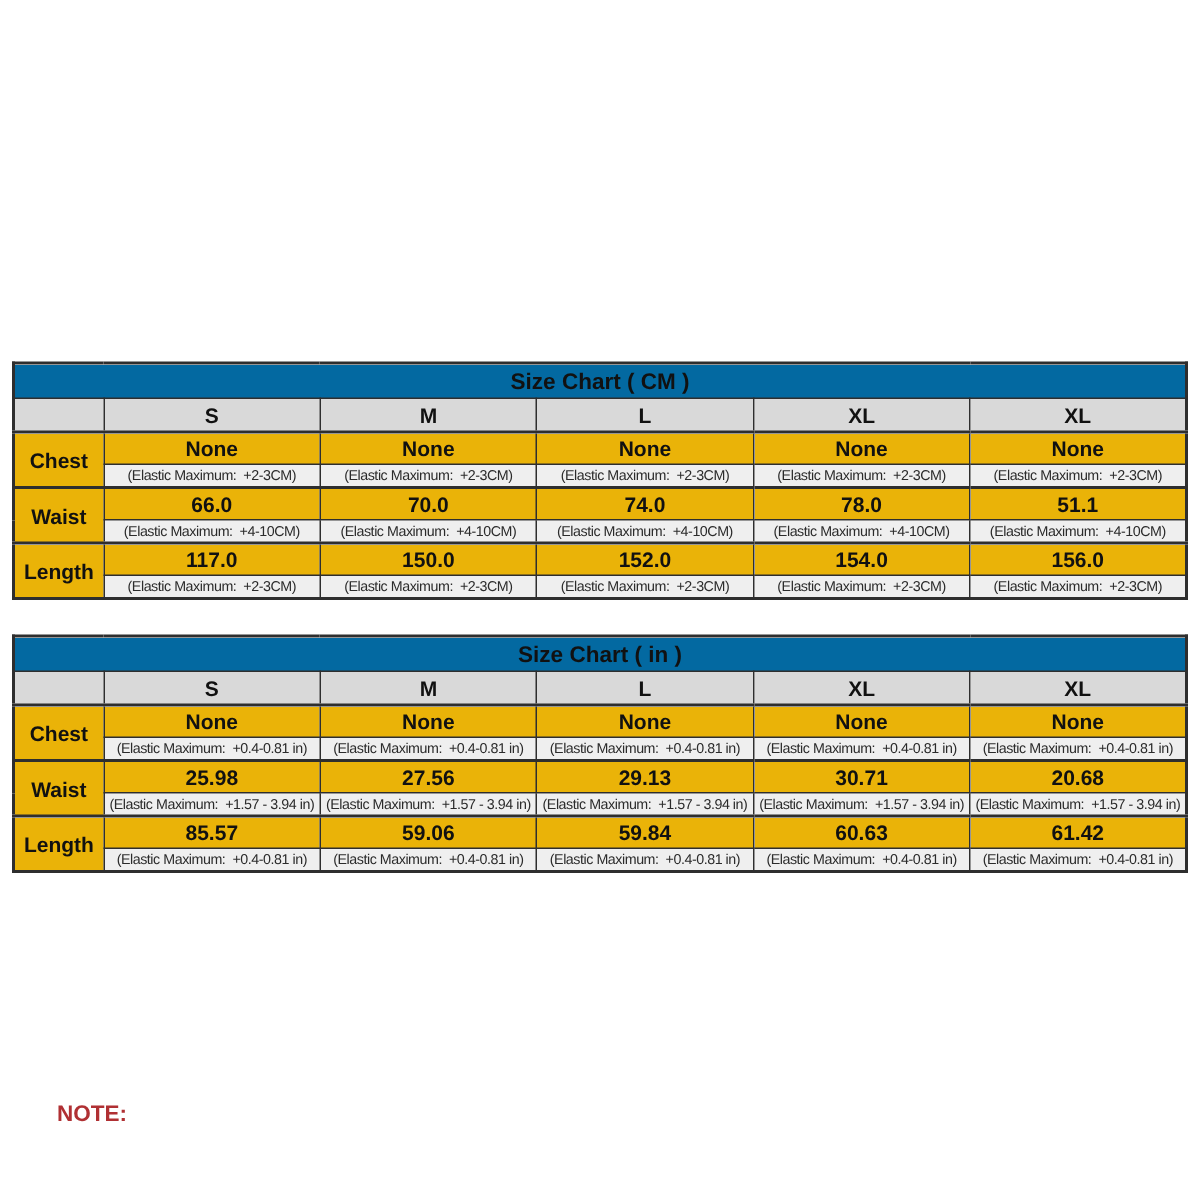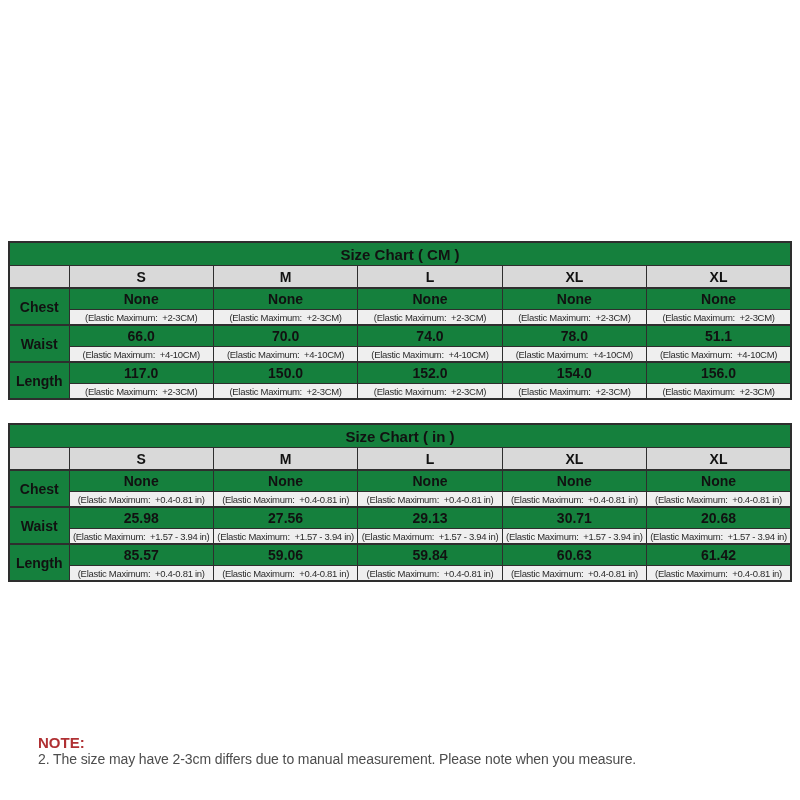--- a/index.html
+++ b/index.html
@@ -23,41 +23,41 @@
   .size-table td {
     border: 1px solid #2e2e2e;
     text-align: center;
     vertical-align: middle;
     padding: 0;
     overflow: hidden;
   }
   .col-label { width: 60px; }
   .c-title {
     height: 22px;
-    background: #15803d;
+    background: #0369a1;
     font-weight: bold;
     font-size: 15px;
     border-bottom: 2px solid #2e2e2e;
   }
   tr.hdr td {
     height: 21px;
     background: #d9d9d9;
     font-weight: bold;
     font-size: 14px;
   }
   .c-label {
     font-weight: bold;
     font-size: 13px;
     background: #ffffff;
   }
   tr.val td {
     height: 20px;
     font-weight: bold;
     font-size: 14px;
-    background: #15803d;
+    background: #eab308;
     border-top: 2px solid #2e2e2e;
   }
   tr.ela td {
     height: 14px;
     font-size: 9.5px;
     letter-spacing: -0.3px;
     background: #efefef;
     color: #2b2b2b;
     white-space: pre;
     font-weight: normal;
@@ -218,14 +218,13 @@
       <td>(Elastic Maximum:  +0.4-0.81 in)</td>
       <td>(Elastic Maximum:  +0.4-0.81 in)</td>
       <td>(Elastic Maximum:  +0.4-0.81 in)</td>
       <td>(Elastic Maximum:  +0.4-0.81 in)</td>
     </tr>
   </tbody>
 </table>
 
 <div class="note">
   <div class="note-heading">NOTE:</div>
-  <div class="note-line">2. The size may have 2-3cm differs due to manual measurement. Please note when you measure.</div>
 </div>
 
 </body></html>

